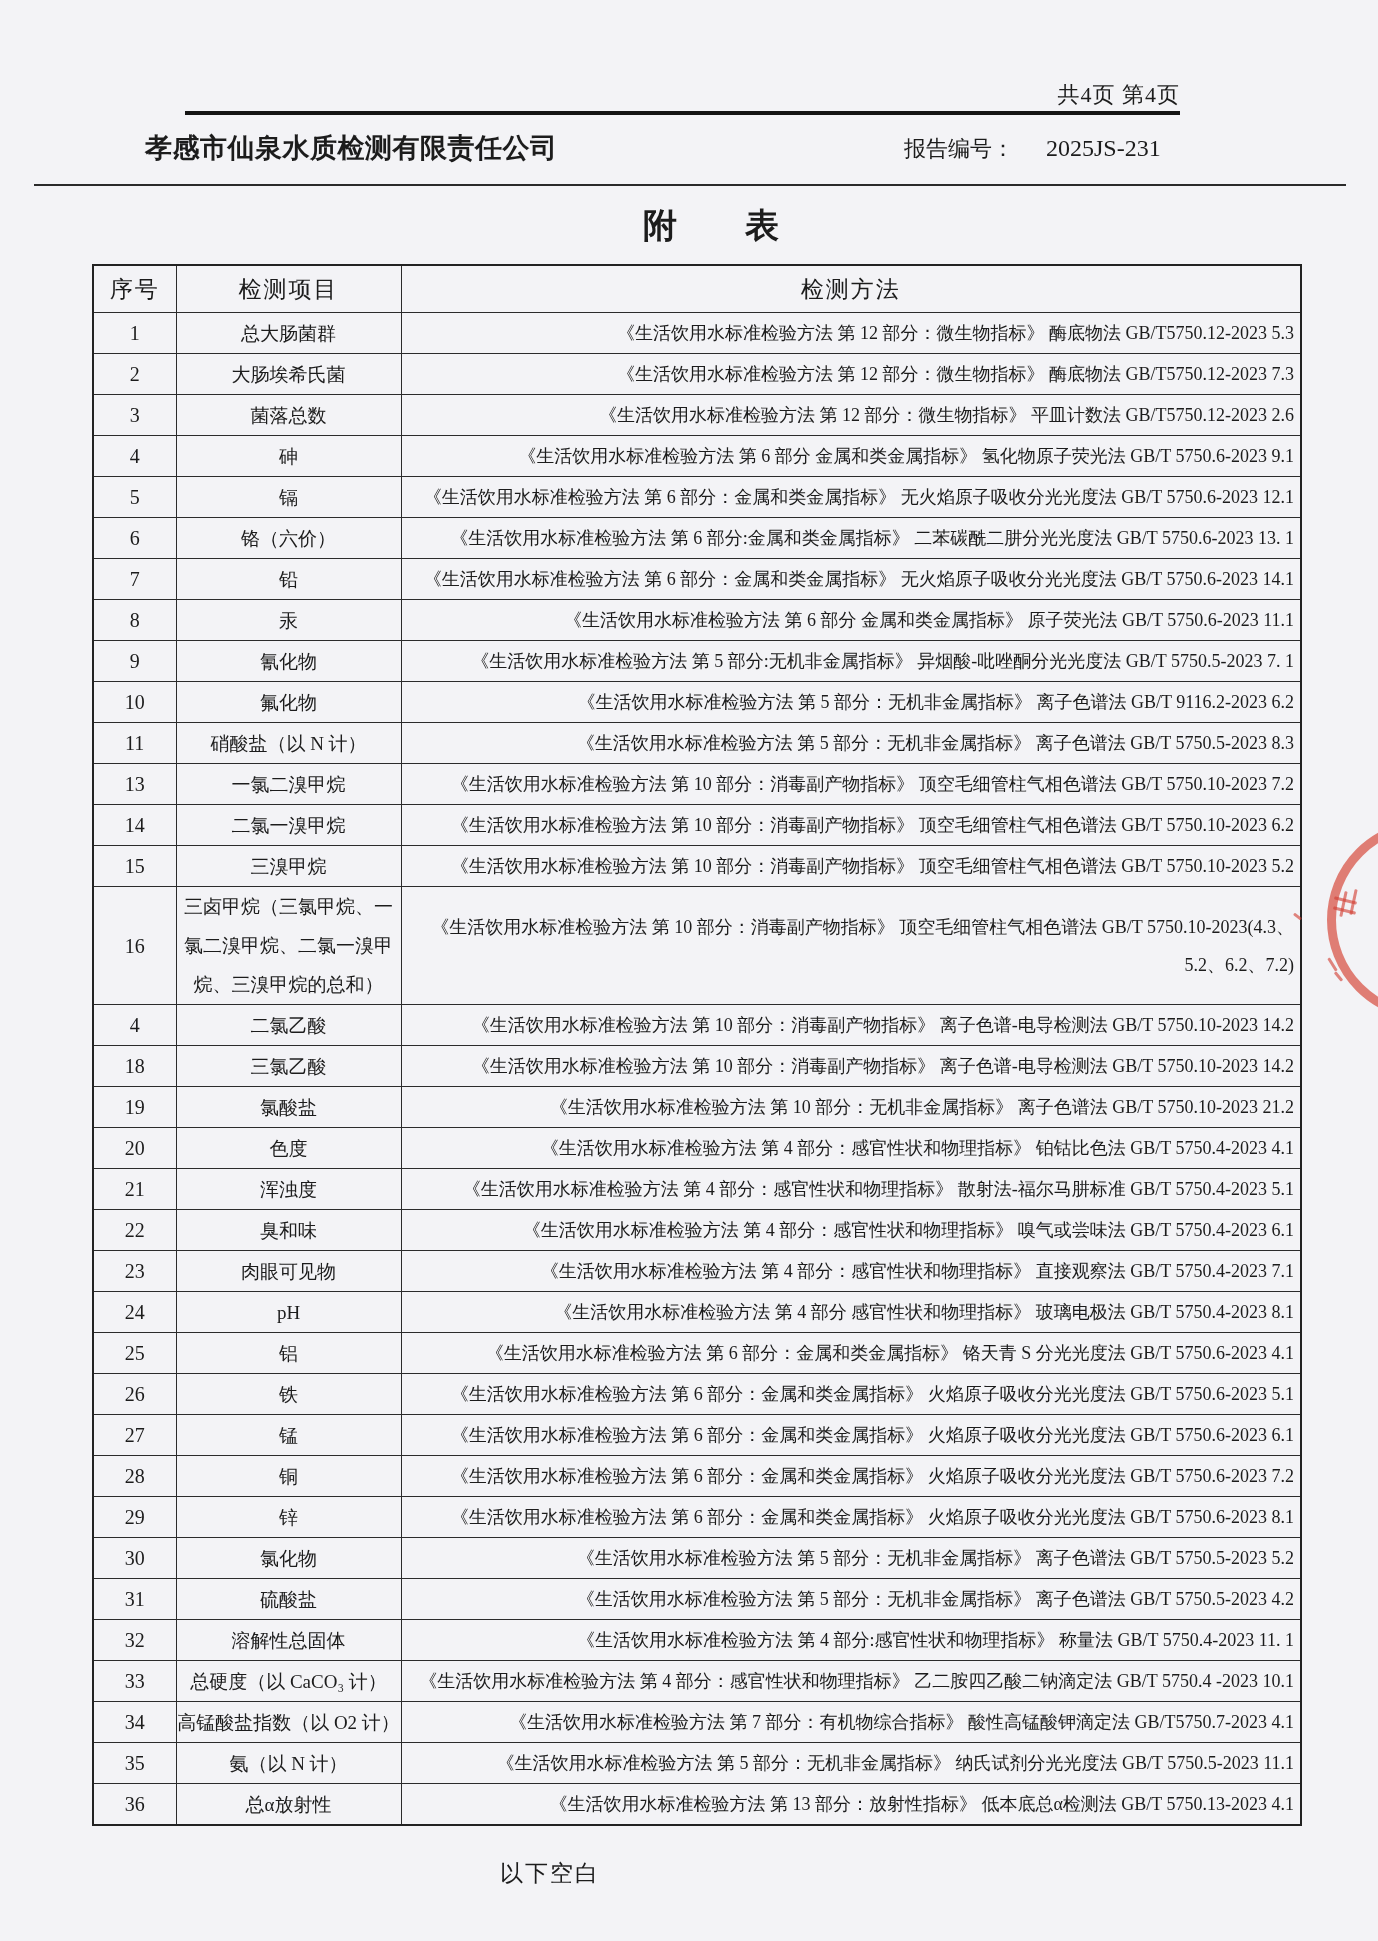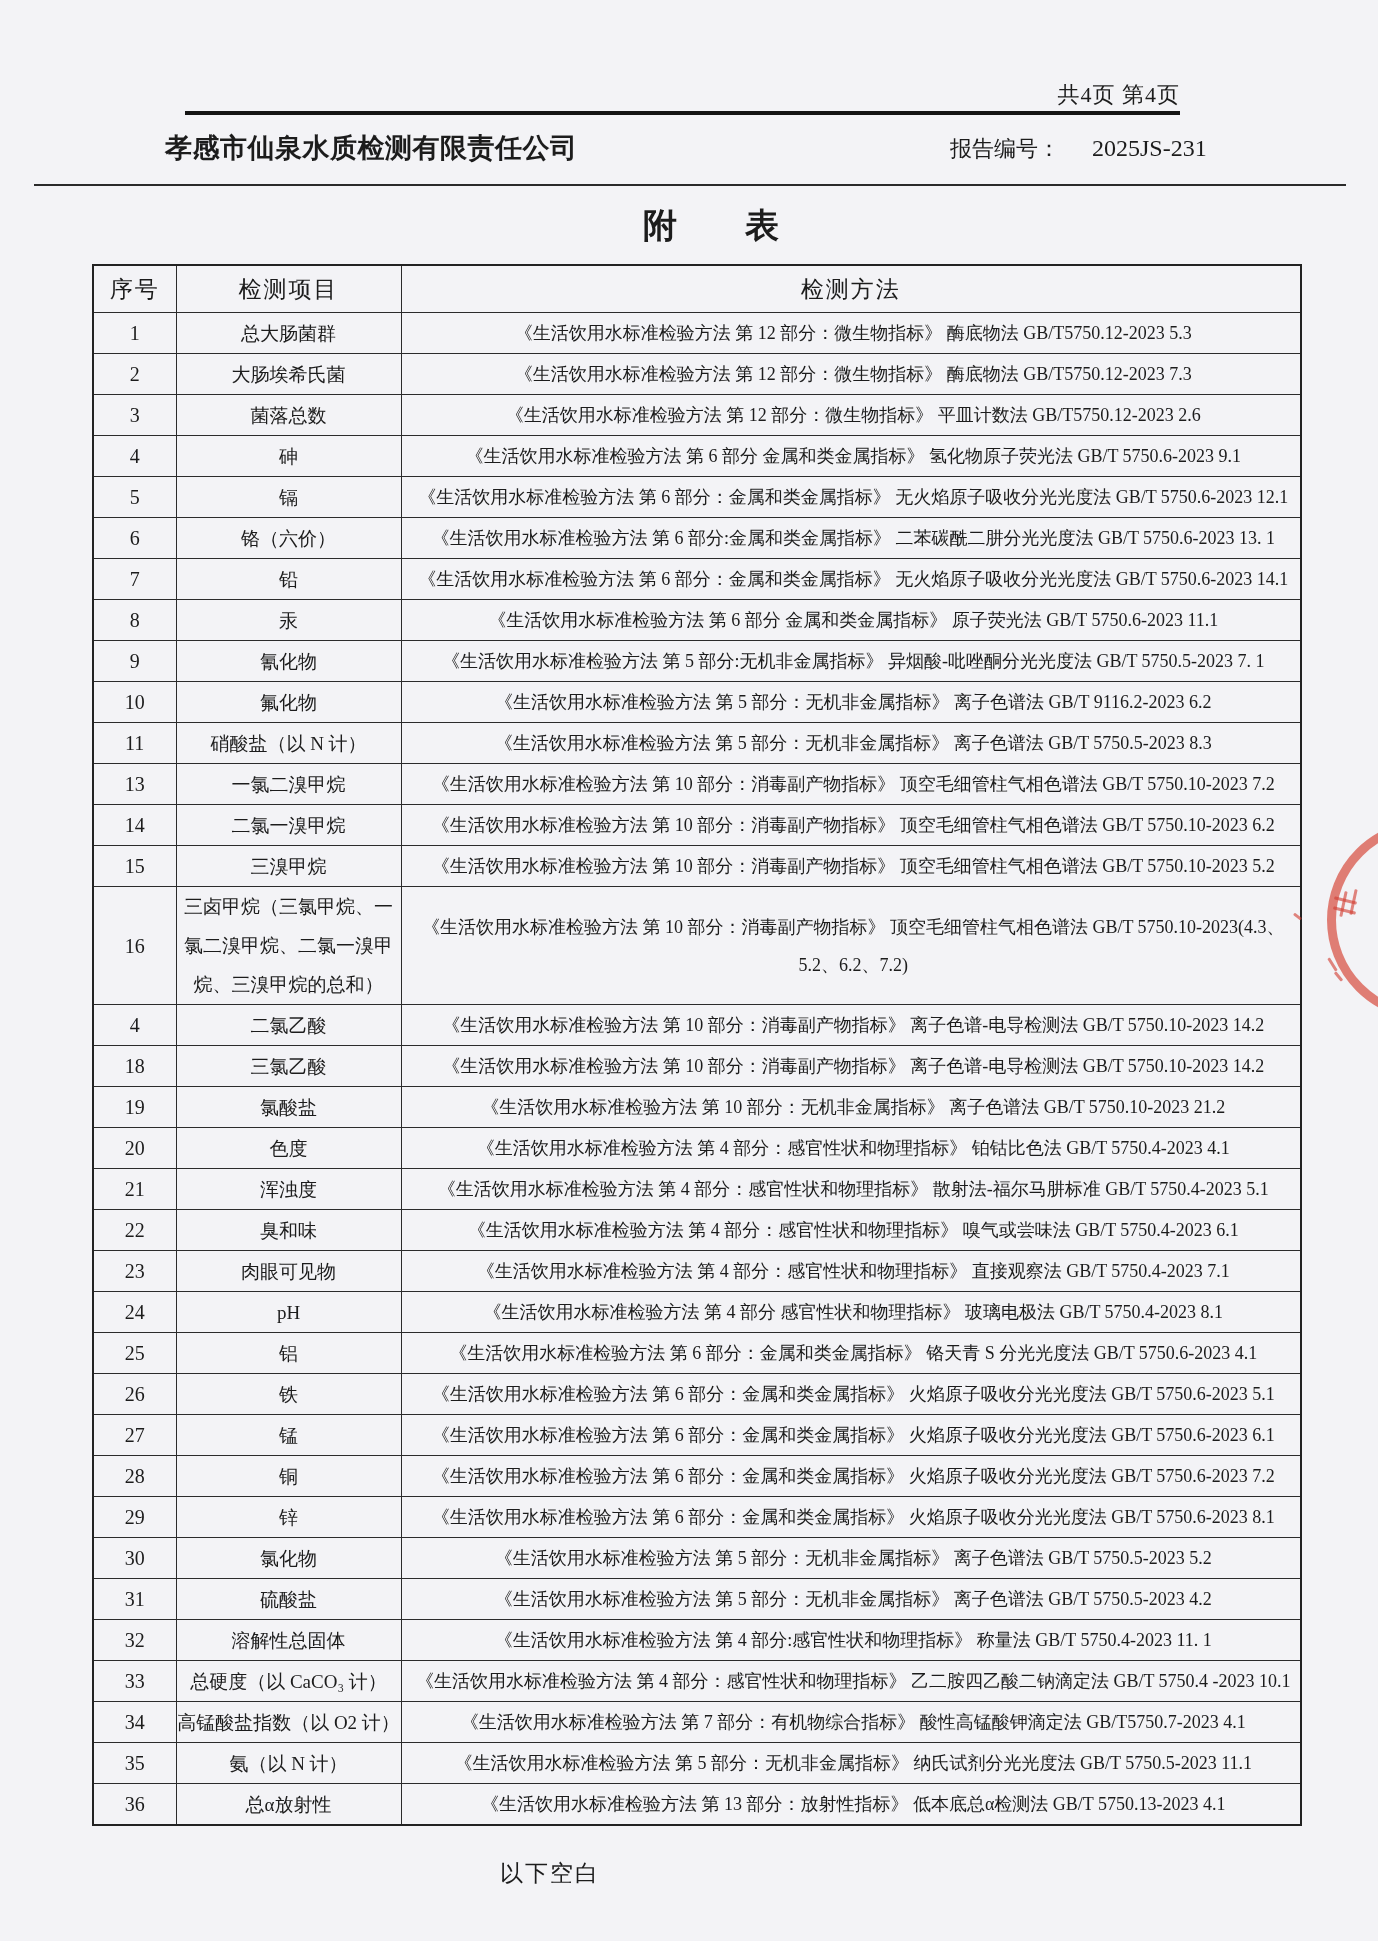--- a/index.html
+++ b/index.html
@@ -7,22 +7,22 @@
     width:1378px;height:1941px;position:relative;overflow:hidden;
     background:#f3f3f6;
     color:#1c1c1c;
     font-family:"Liberation Serif","DejaVu Serif",serif;
   }
   
   .rule-thick{position:absolute;left:185px;top:111px;width:995px;height:4px;background:#141414;}
   .rule-thin{position:absolute;left:34px;top:184px;width:1312px;height:2px;background:#2a2a2a;}
   
   .page-indicator{position:absolute;top:80px;left:1010px;width:170px;text-align:right;font-size:22px;letter-spacing:1px;}
-  .company-name{position:absolute;left:165px;top:130px;font-size:27px;font-weight:700;letter-spacing:0.5px;}
-  .report-no{position:absolute;left:950px;top:134px;display:flex;gap:32px;align-items:baseline;}
+  .company-name{position:absolute;left:145px;top:130px;font-size:27px;font-weight:700;letter-spacing:0.5px;}
+  .report-no{position:absolute;left:904px;top:134px;display:flex;gap:32px;align-items:baseline;}
   .report-no .lbl{font-size:22px;}
   .report-no .val{font-size:24px;}
   .doc-title{position:absolute;left:0;top:203px;width:1422px;text-align:center;font-size:34px;font-weight:700;}
   
   table.methods{
     position:absolute;left:92px;top:264px;width:1210px;
     border-collapse:collapse;table-layout:fixed;
     background:transparent;
   }
   table.methods col.c-no{width:83px;}
@@ -33,21 +33,21 @@
     font-weight:normal;
     overflow:hidden;
   }
   table.methods{border:2px solid #222;}
   table.methods th{
     height:44px;text-align:center;font-size:23px;letter-spacing:2px;margin-top:17px;
   }
   table.methods td{height:38px;line-height:38px;font-size:19px;}
   table.methods td.no{text-align:center;font-size:20px;}
   table.methods td.item{text-align:center;line-height:39px;padding:0 0;}
-  table.methods td.method{text-align:center;padding:0 6px 0 11px;font-size:18px;line-height:38px;}
+  table.methods td.method{text-align:right;padding:0 6px 0 11px;font-size:18px;line-height:38px;}
   
   .footer-note{position:absolute;left:0;top:1858px;width:1100px;text-align:center;font-size:23px;letter-spacing:2px;}
   
   .seal-circle{
     position:absolute;left:1327px;top:820px;width:200px;height:200px;
     border-radius:50%;border:9px solid rgba(214,72,58,0.68);
     box-sizing:border-box;
   }
   .seal-frag{position:absolute;background:rgba(210,62,50,0.62);border-radius:1px;}
   .f1{left:1334px;top:899px;width:23px;height:3px;transform:rotate(14deg);}

